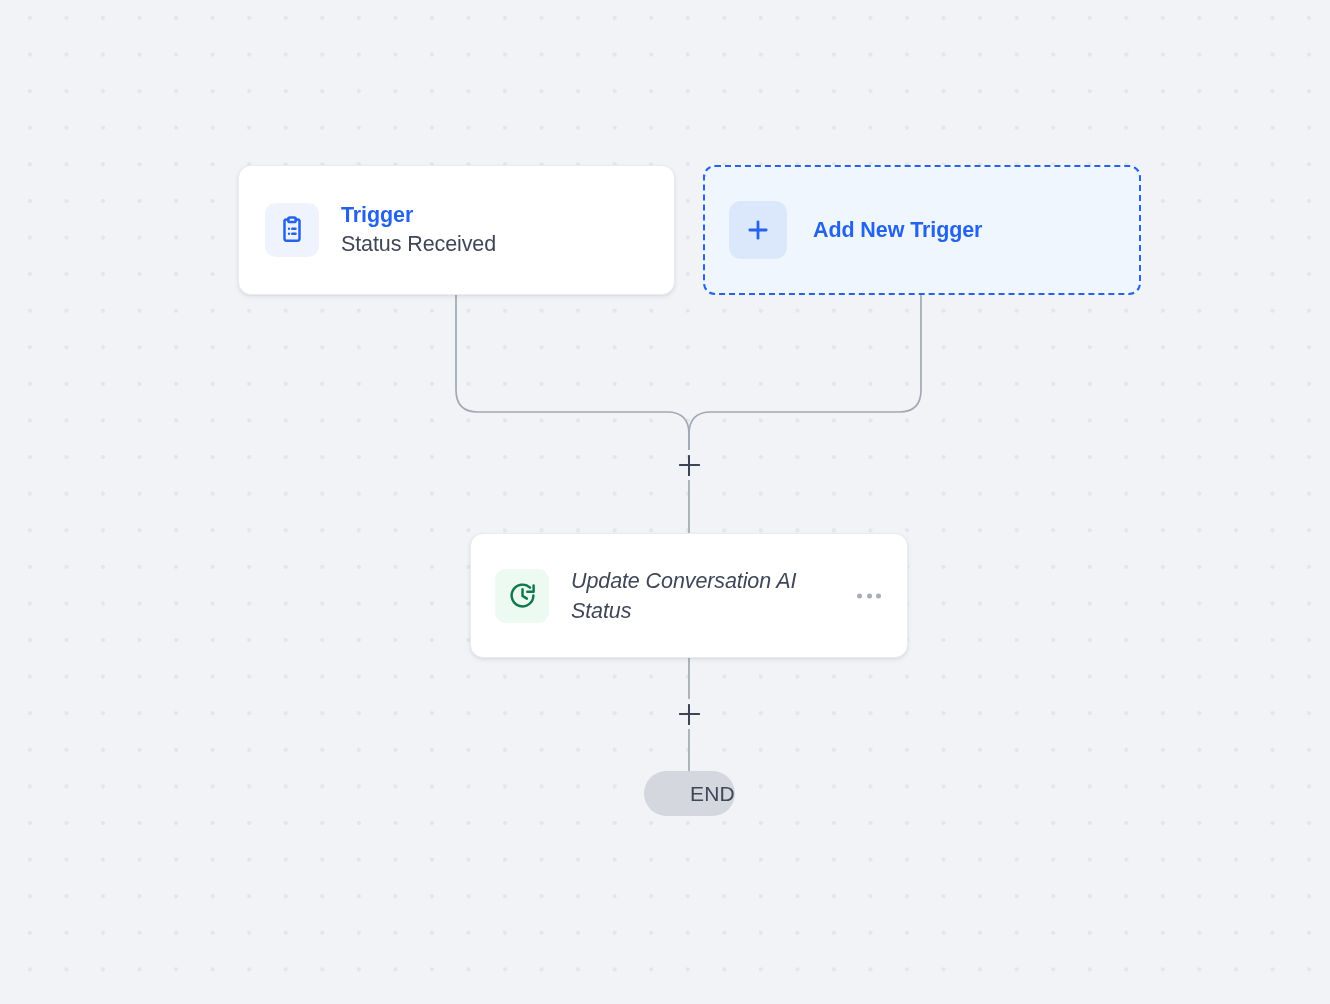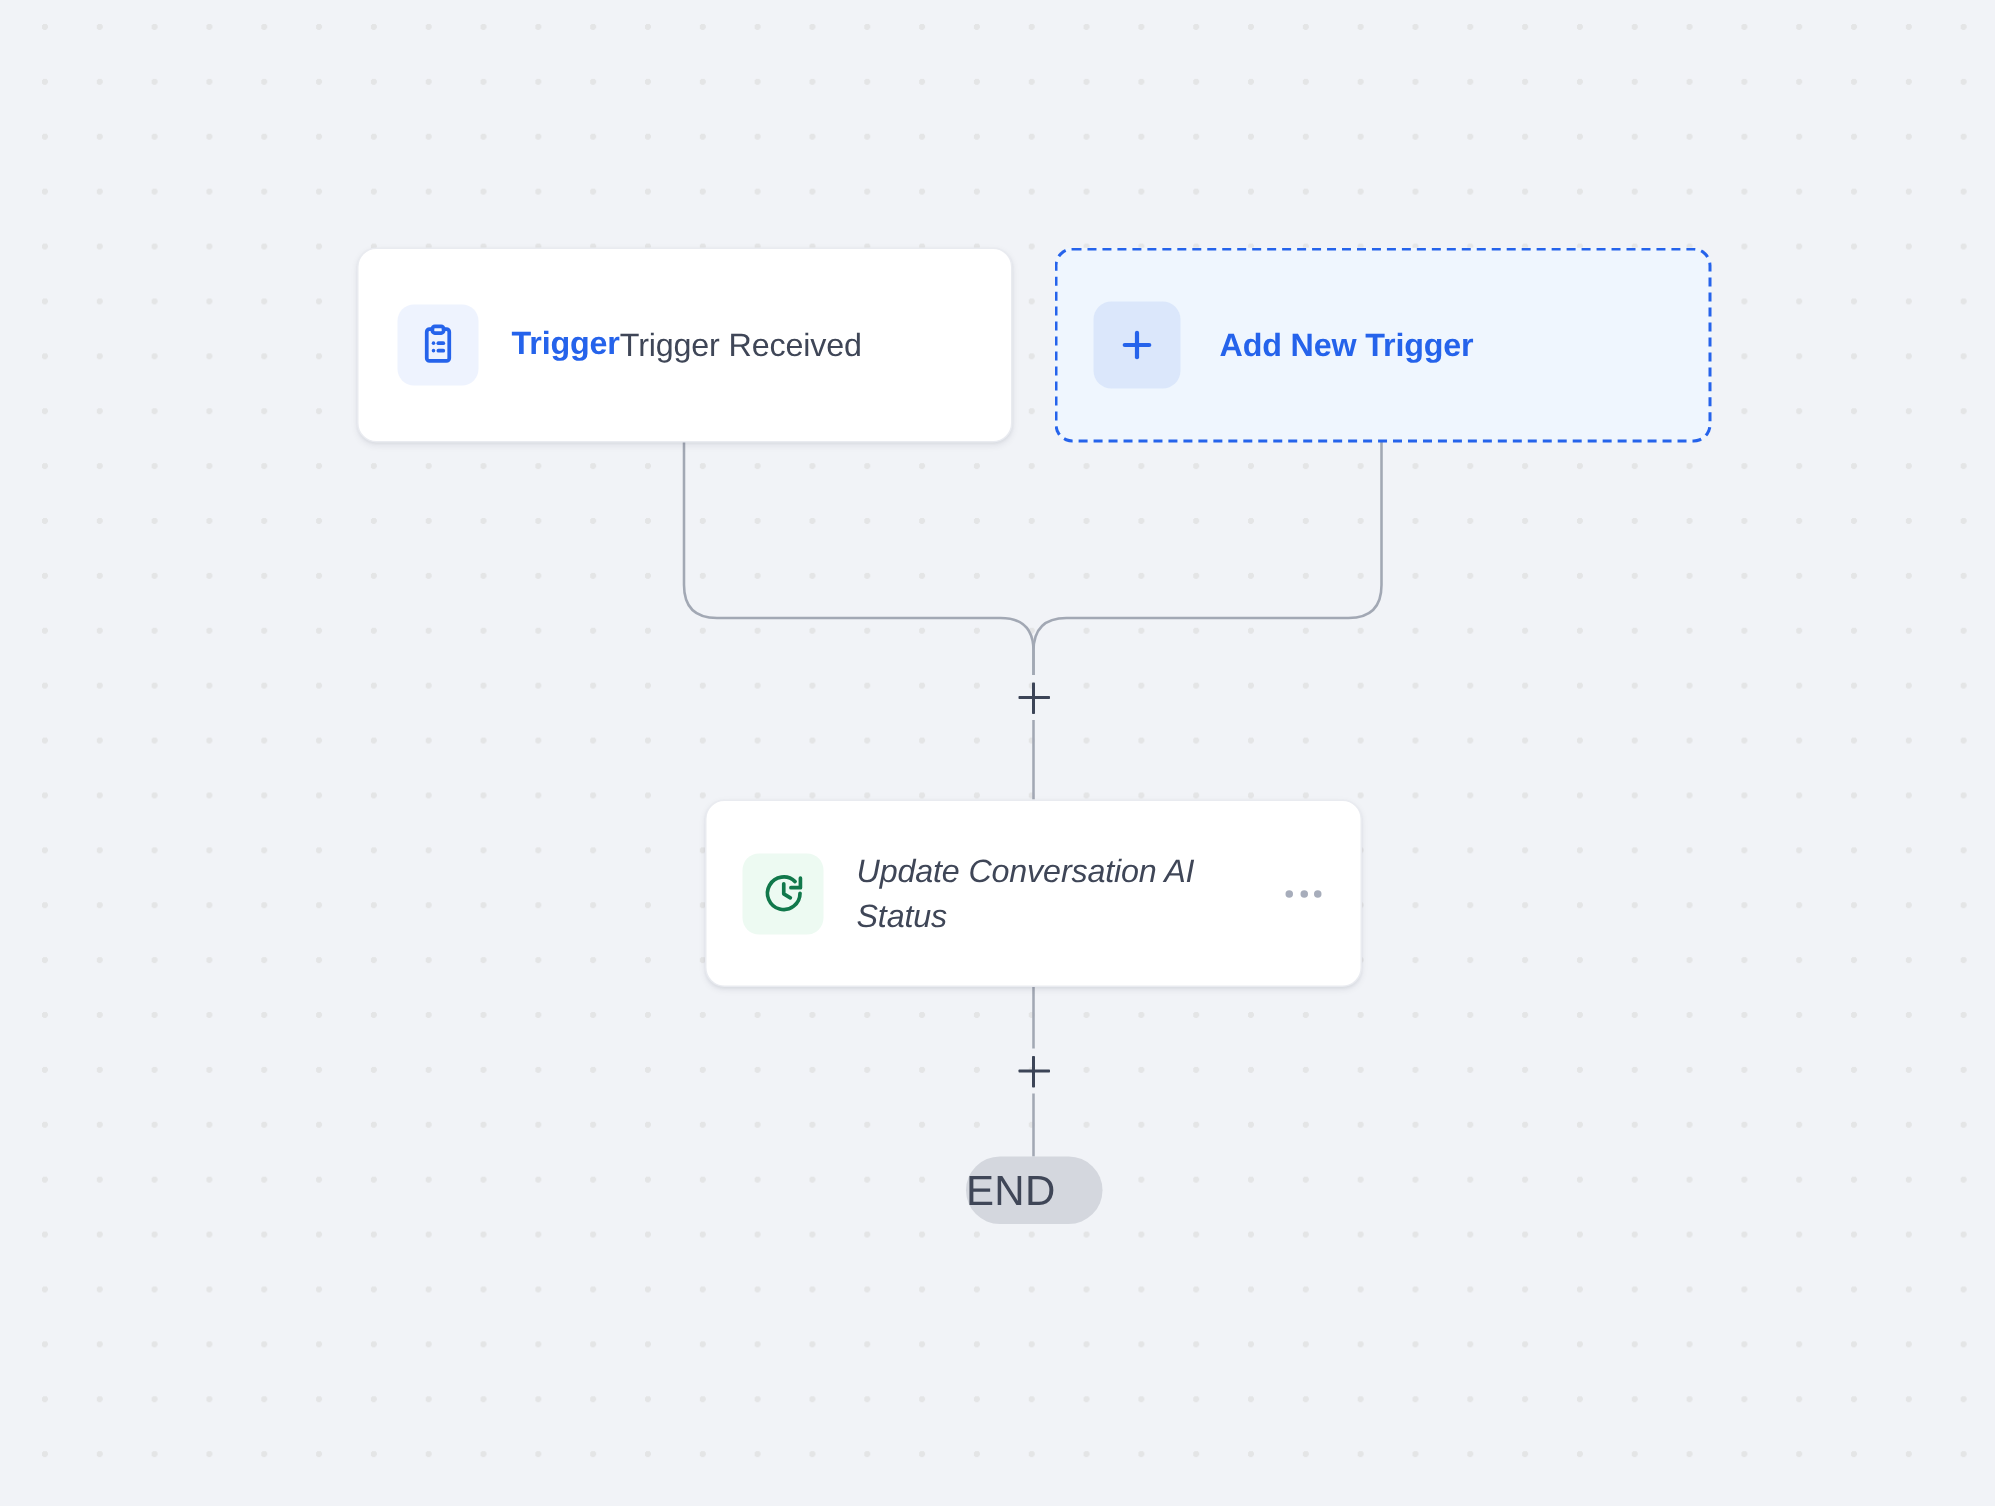--- a/index.html
+++ b/index.html
@@ -87,20 +87,21 @@
     justify-content: center;
   }
   .icon-tile.blue   { background: #eef3fe; }
   .icon-tile.bluefill { background: #dbe7fb; width: 58px; height: 58px; border-radius: 12px; }
   .icon-tile.green  { background: #edfaf2; }
 
   
   .labels {
     margin-left: 22px;
     display: flex;
+    flex-direction: column;
     justify-content: center;
   }
 
   .node-kind {
     font-size: 21.5px;
     font-weight: 600;
     color: #2563eb;
     line-height: 28px;
     letter-spacing: -0.1px;
   }
@@ -177,22 +178,22 @@
   .end-pill {
     position: absolute;
     left: 644px;
     top: 771px;
     width: 91px;
     height: 45px;
     border-radius: 23px;
     background: #d4d7de;
     display: flex;
     align-items: center;
-    justify-content: flex-start;
-    font-size: 28px;
+    justify-content: flex-end;
+    font-size: 21px;
     color: #3f4657;
     letter-spacing: 0.2px;
   }
 </style>
 </head>
 <body>
 
 <div id="canvas">
 
   <svg id="wires" viewBox="0 0 1330 1004" width="1330" height="1004">
@@ -214,21 +215,21 @@
         <path d="M9 3.5H7.5A1.5 1.5 0 0 0 6 5v14a1.5 1.5 0 0 0 1.5 1.5h9A1.5 1.5 0 0 0 18 19V5a1.5 1.5 0 0 0-1.5-1.5H15"></path>
         <rect x="9" y="2" width="6" height="3.6" rx="1.3"></rect>
         <circle cx="9.6" cy="11" r="0.95" fill="#2563eb" stroke="none"></circle>
         <line x1="12.2" y1="11" x2="14.8" y2="11"></line>
         <circle cx="9.6" cy="15" r="0.95" fill="#2563eb" stroke="none"></circle>
         <line x1="12.2" y1="15" x2="14.8" y2="15"></line>
       </svg>
     </div>
     <div class="labels">
       <div class="node-kind">Trigger</div>
-      <div class="node-title">Trigger Received</div>
+      <div class="node-title">Status Received</div>
     </div>
   </div>
 
   <div class="node add-trigger-node">
     <div class="icon-tile bluefill">
       <svg width="28" height="28" viewBox="0 0 24 24" fill="none" stroke="#2563eb" stroke-width="2.4" stroke-linecap="round">
         <line x1="12" y1="5" x2="12" y2="19"></line>
         <line x1="5" y1="12" x2="19" y2="12"></line>
       </svg>
     </div>

